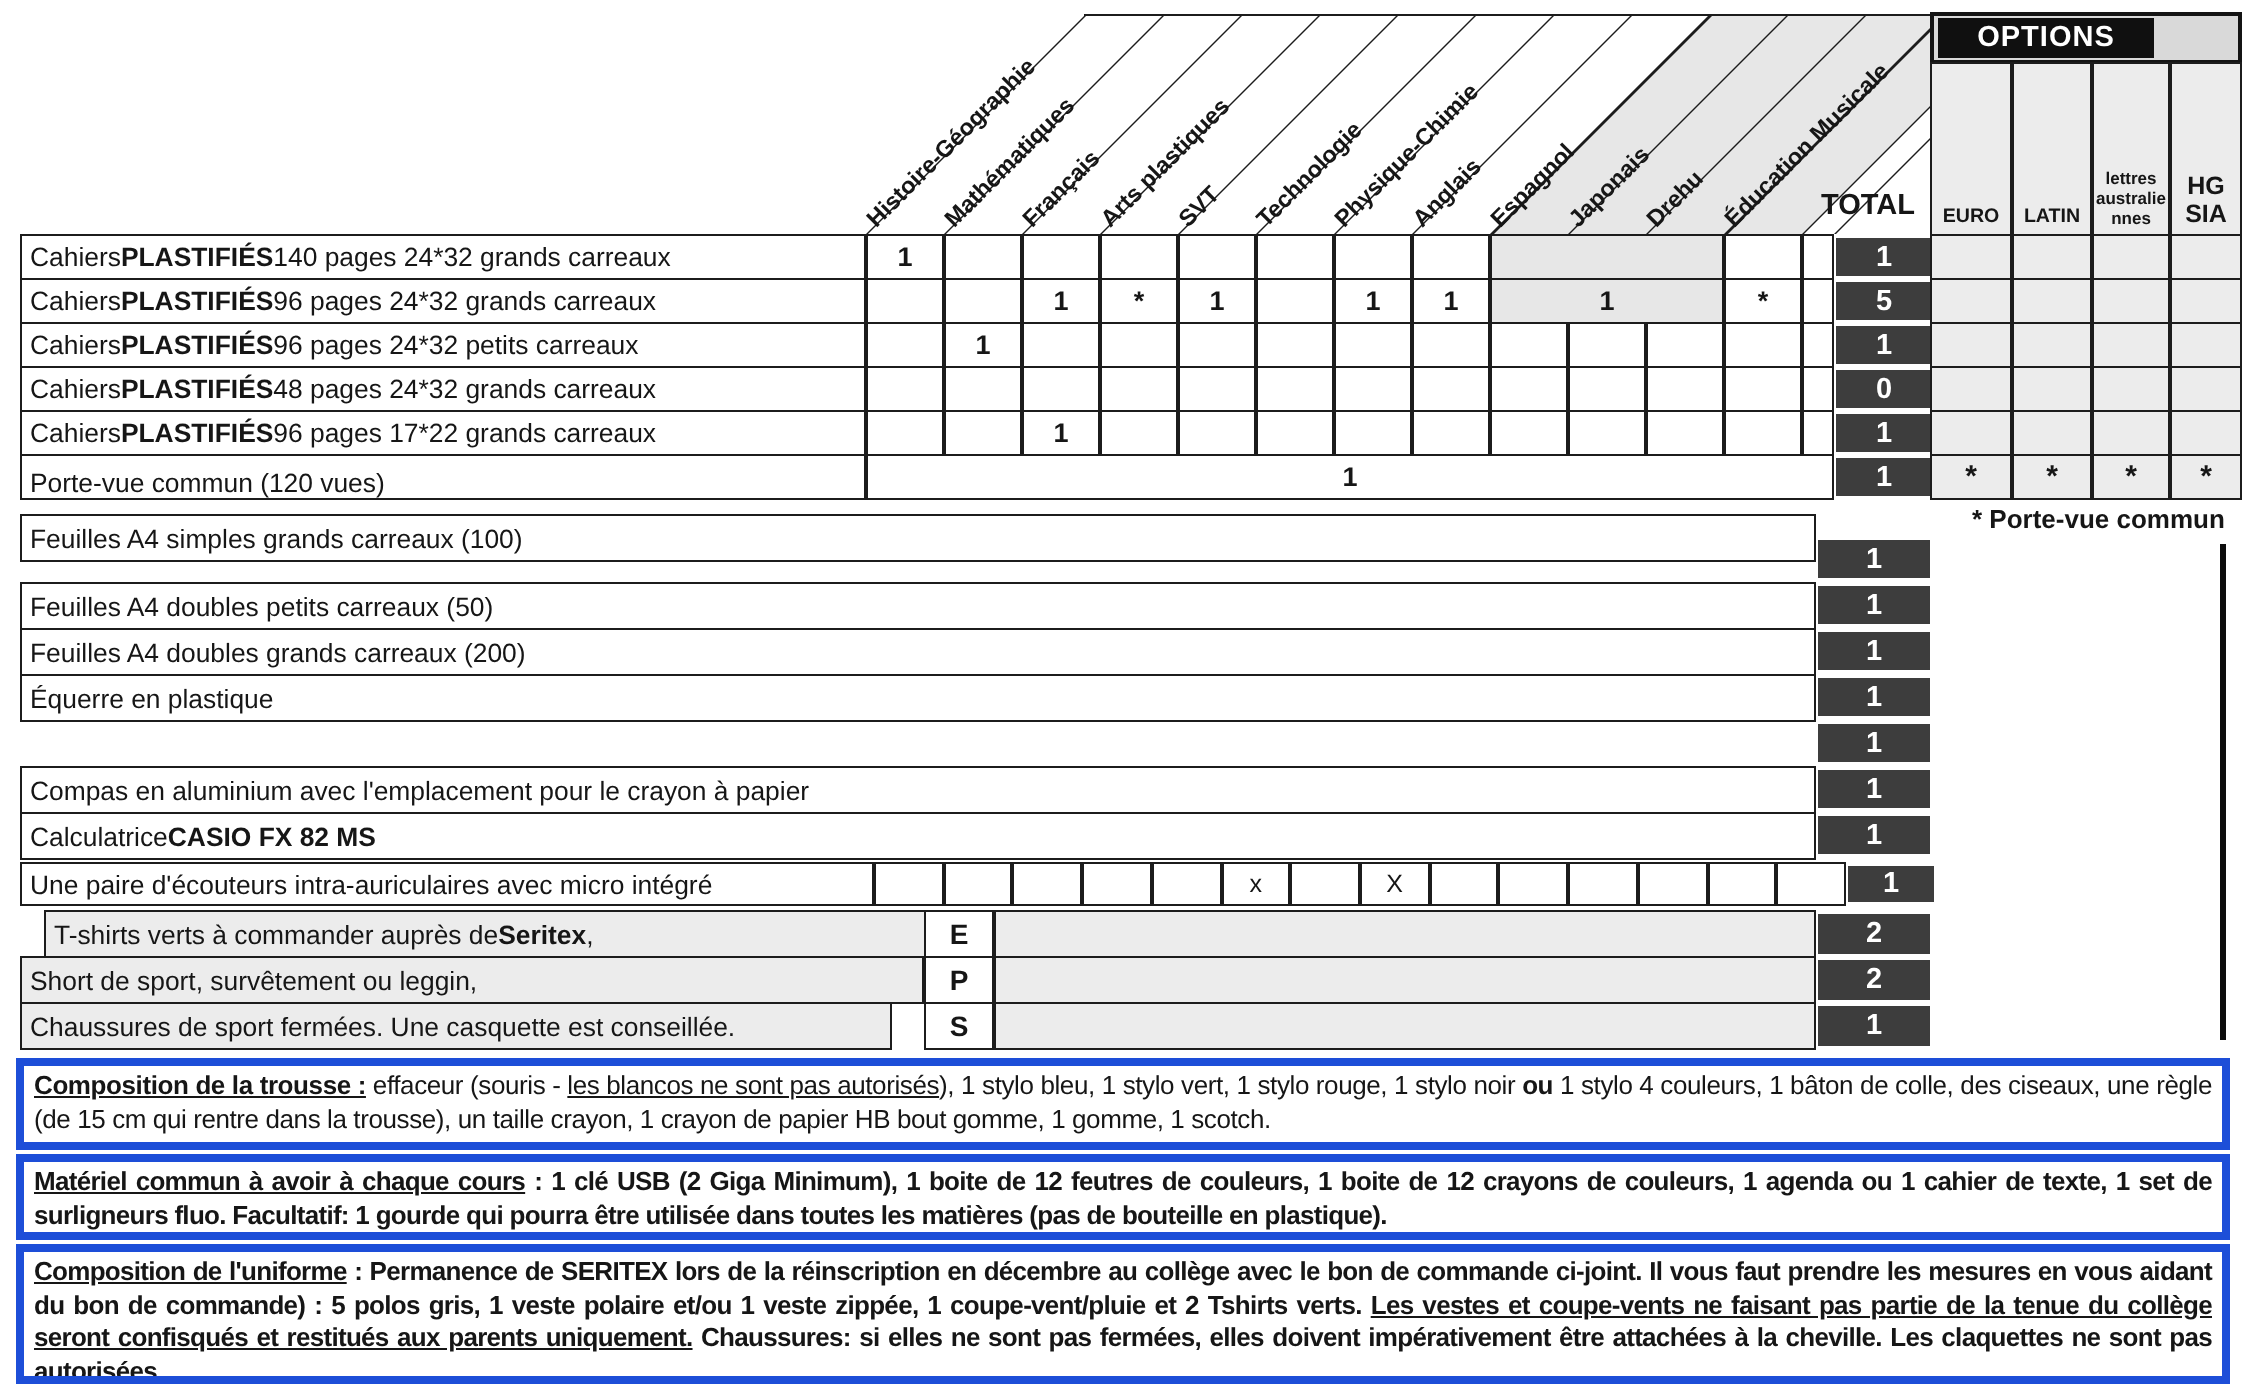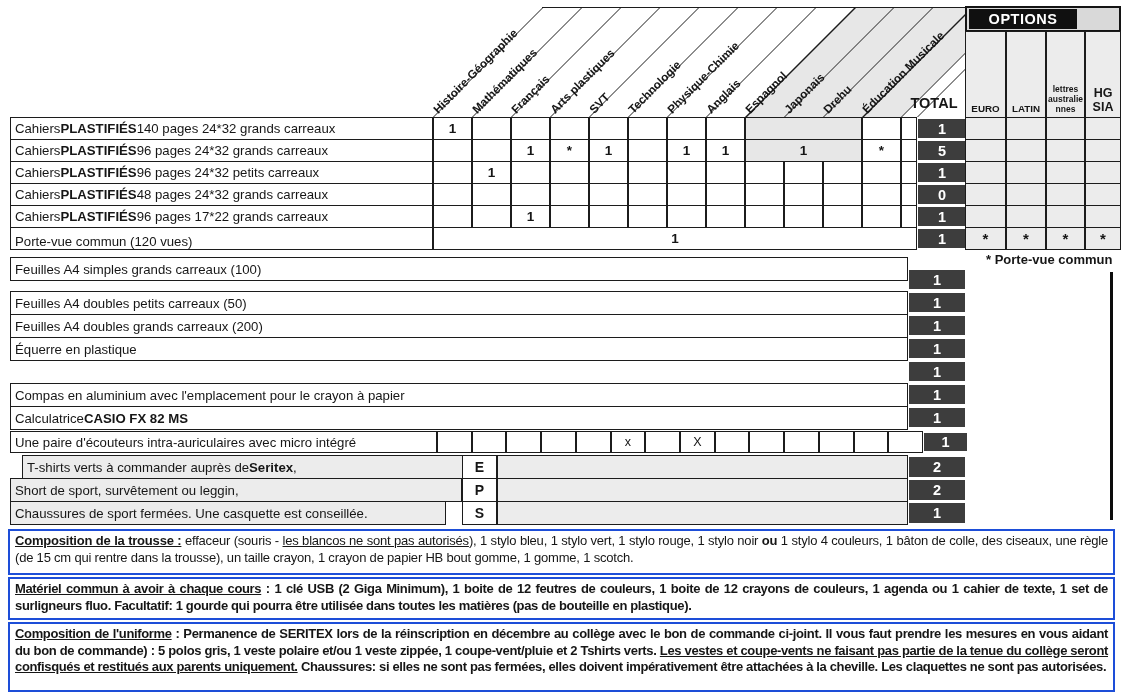--- a/index.html
+++ b/index.html
@@ -17,21 +17,21 @@
   .band{position:absolute;box-sizing:border-box;border-left:1.4px solid #1c1c1c;
         transform:skewX(-45deg);transform-origin:left bottom;z-index:1;}
   .band.thick{border-left-width:2.4px;}
   .band.shaded{background:var(--shade);}
   .subjlabel{position:absolute;height:16px;line-height:16px;transform:rotate(-45deg);
         transform-origin:left bottom;font-weight:bold;font-size:11.8px;white-space:nowrap;z-index:2;}
   .opt{z-index:5;}
   .optcell{background:var(--optbg);}
   .seg-b{font-weight:bold;}
   .seg-u{text-decoration:underline;}
-  .pbox{position:absolute;box-sizing:border-box;border:2px solid #1d4ed8;padding:2px 5px;
+  .pbox{position:absolute;box-sizing:border-box;border:4px solid #1d4ed8;padding:2px 5px;
         font-size:13px;line-height:1.28;text-align:justify;overflow:hidden;letter-spacing:-0.2px;}
   .pbold{font-weight:bold;letter-spacing:-0.35px;}
   #title{position:absolute;left:30px;top:16px;font-size:58px;letter-spacing:1px;}
   #totalhead{position:absolute;left:902px;top:95px;width:64px;text-align:center;
         font-weight:bold;font-size:14.5px;z-index:2;}
   .footnote{position:absolute;font-weight:bold;font-size:12.4px;white-space:nowrap;}
   #optbar{position:absolute;background:#101010;color:#fff;display:flex;align-items:center;
         justify-content:center;font-weight:bold;font-size:14.5px;letter-spacing:.5px;z-index:6;}
   #vline{position:absolute;background:#0c0c0c;z-index:4;}
   .opthead{position:absolute;box-sizing:border-box;border:1.4px solid #1c1c1c;background:var(--optbg);

